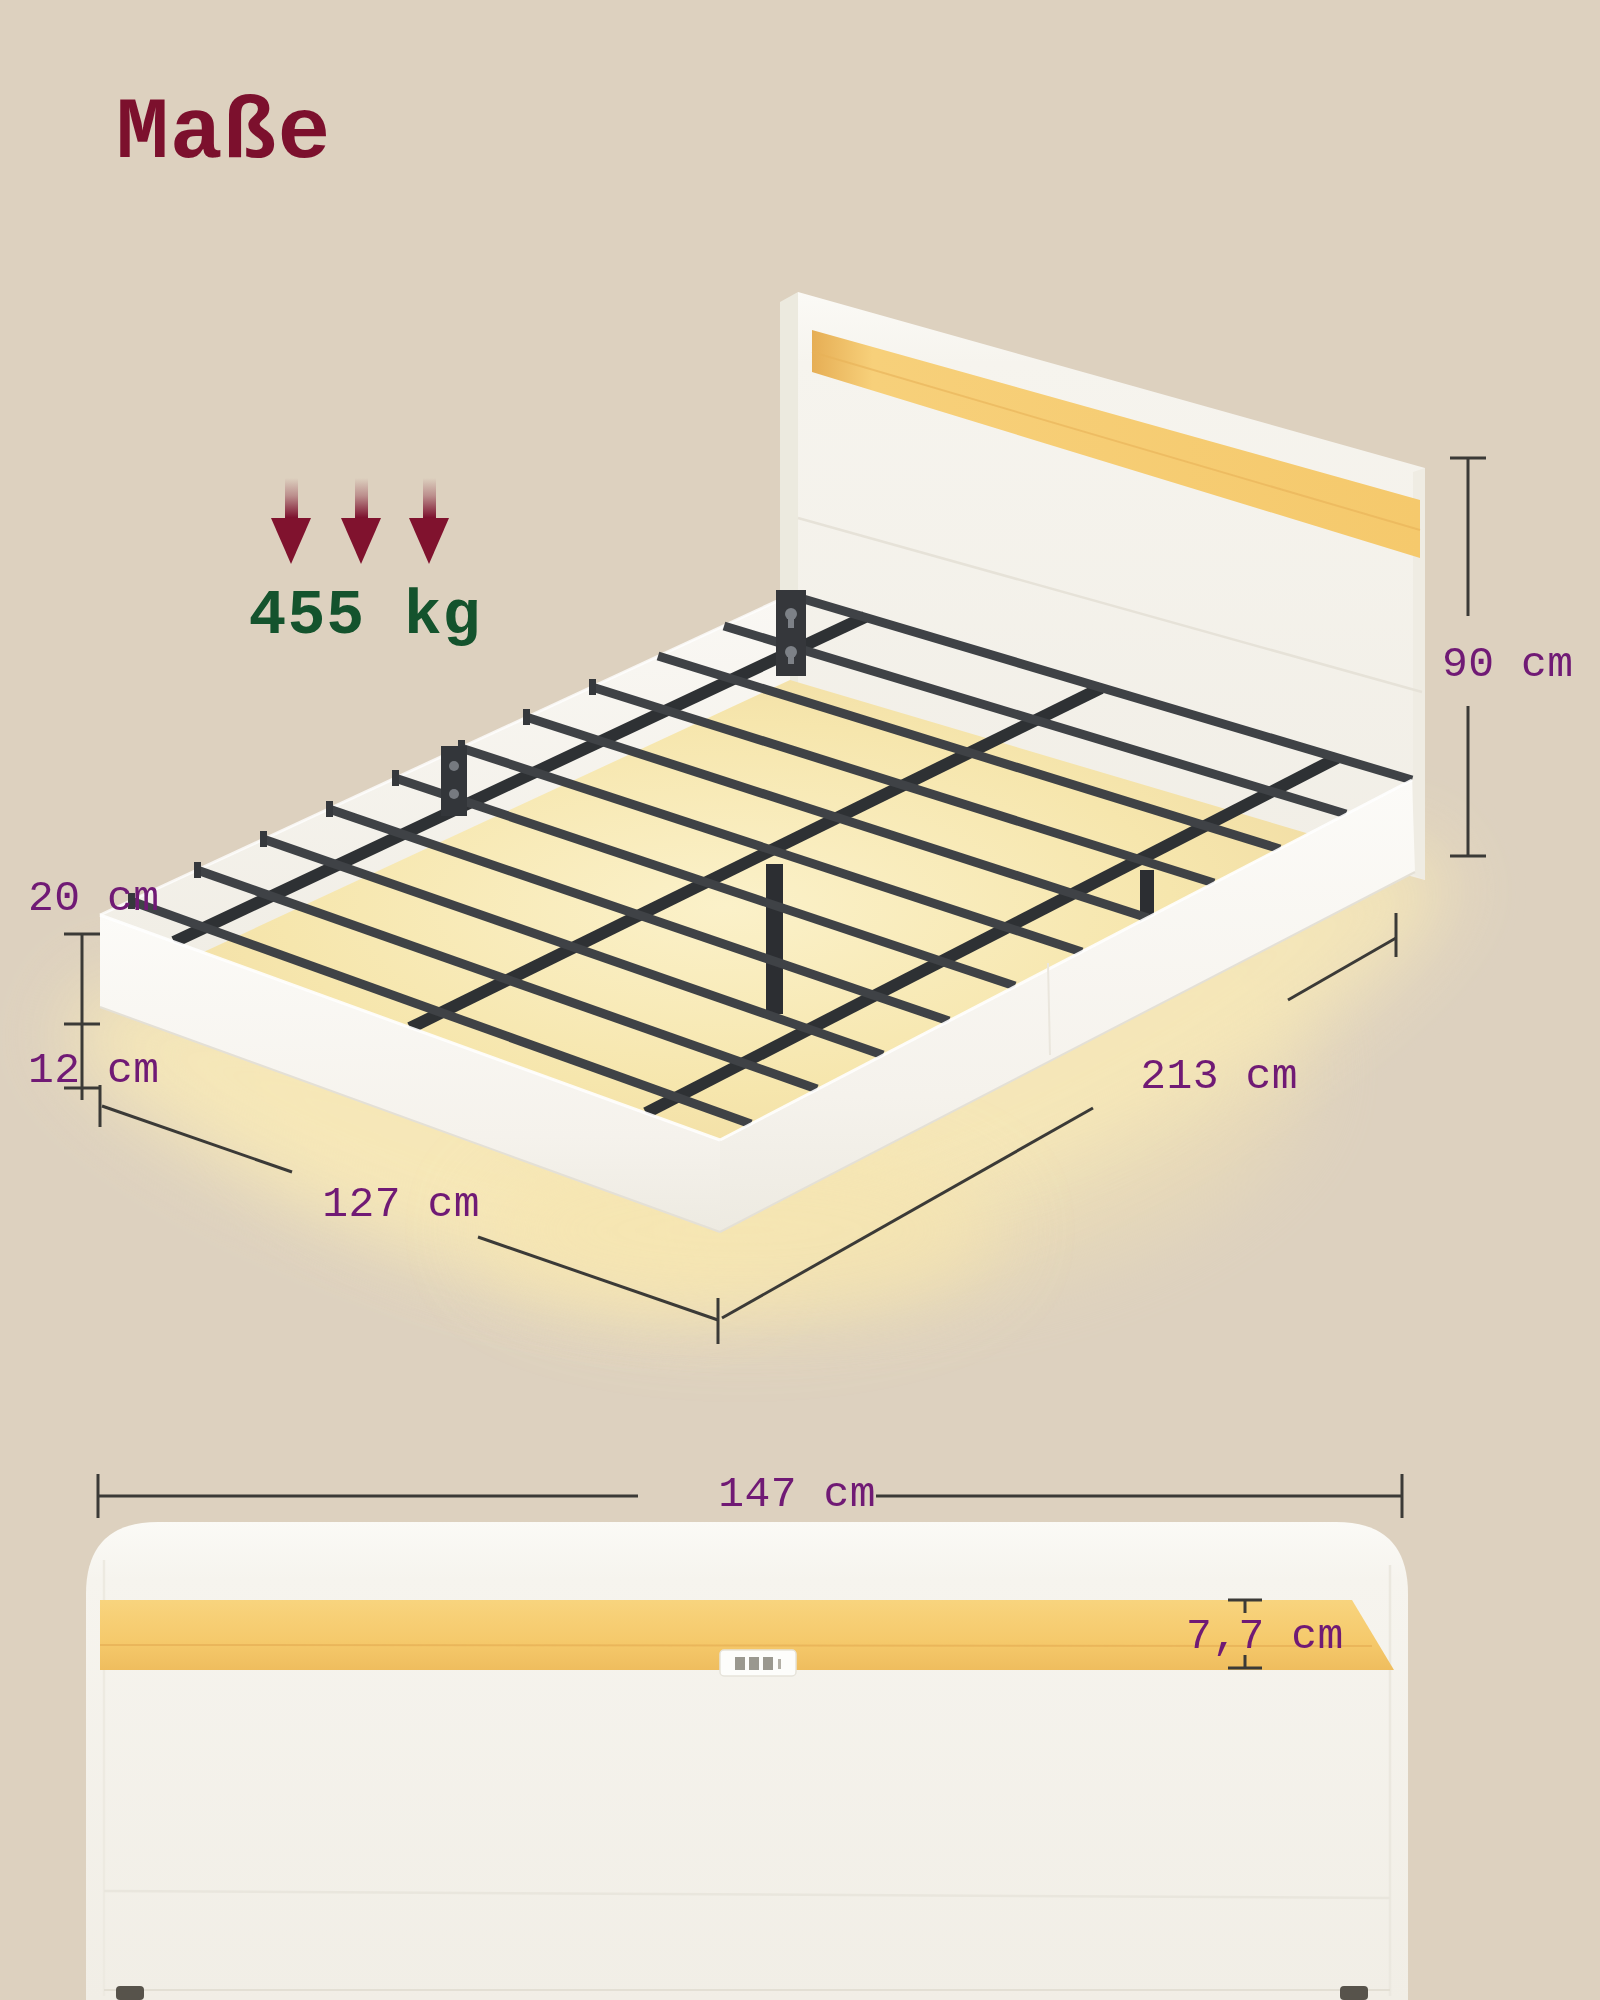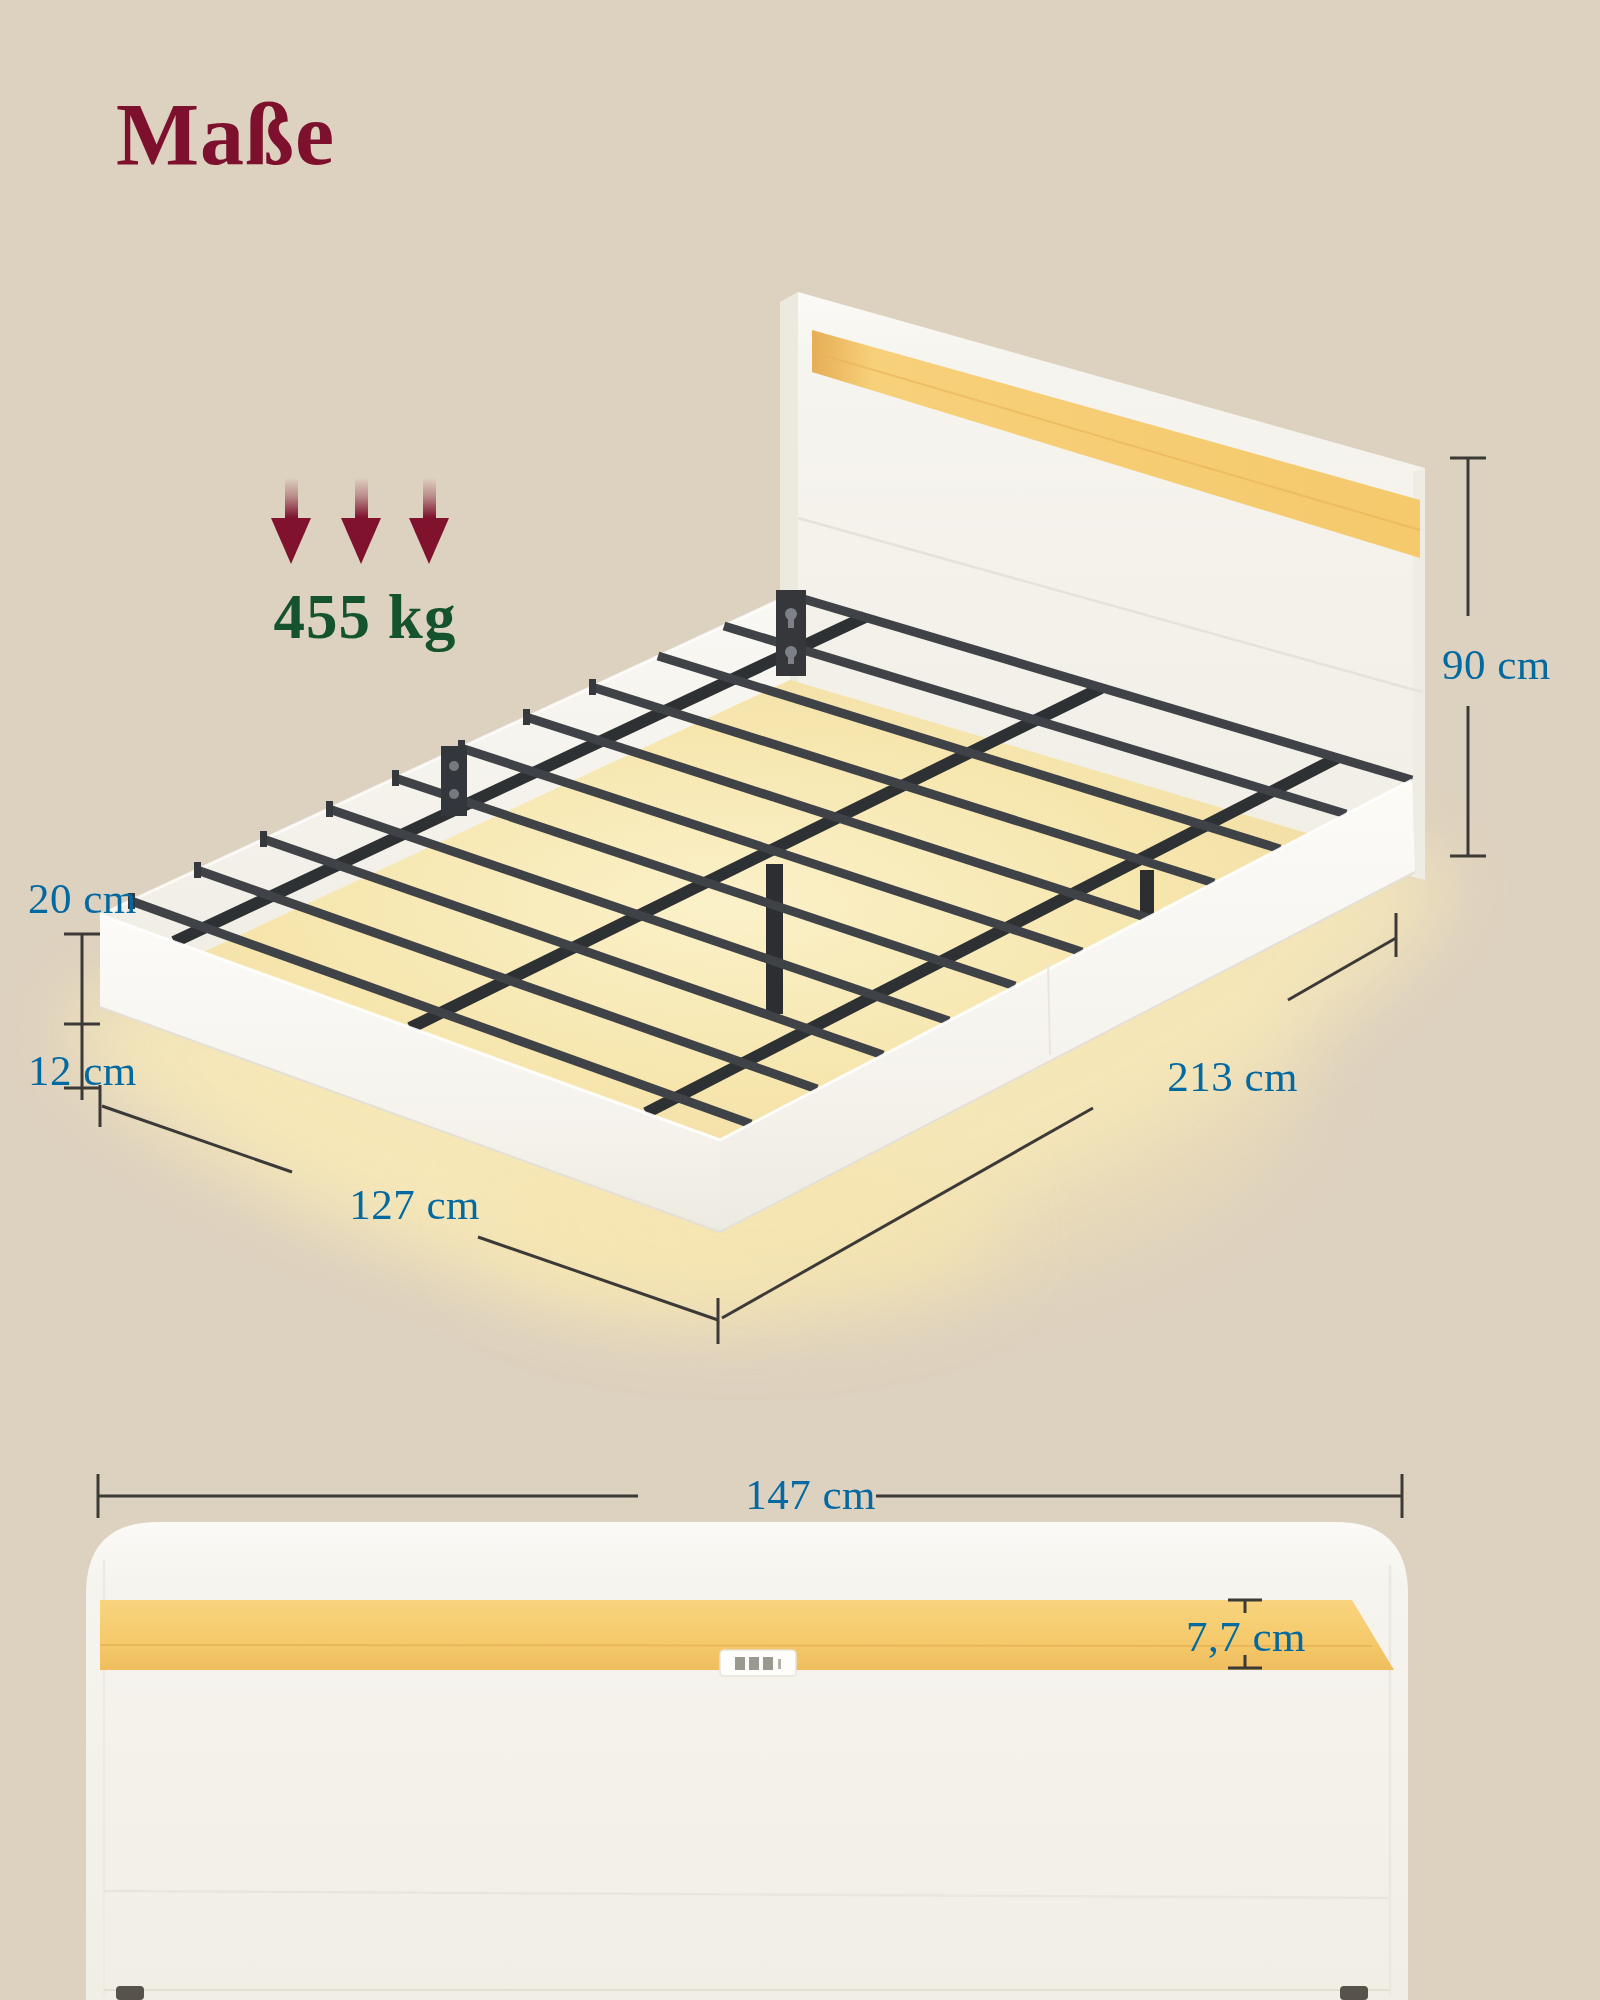--- a/index.html
+++ b/index.html
@@ -1,18 +1,18 @@
 <!DOCTYPE html>
 <html><head>
 <meta charset="utf-8">
 <style>
   html,body{margin:0;padding:0;background:#ddd1bf;}
   .canvas{
     position:relative;width:1600px;height:2000px;overflow:hidden;
-    background:#ddd1bf;font-family:Liberation Serif, serif;
+    background:#ddd1bf;font-family:Liberation Mono, monospace;
   }
   .scene{position:absolute;left:0;top:0;width:1600px;height:2000px;}
   .page-title{
     position:absolute;left:116px;top:84px;
     font-size:88px;font-weight:bold;color:#7c102d;letter-spacing:1px;
   }
   .load-label{
     position:absolute;left:215px;top:581px;width:300px;text-align:center;
     font-size:63px;font-weight:bold;color:#14532d;letter-spacing:1px;
   }
@@ -20,21 +20,21 @@
   .arrow .stem{
     width:13px;height:40px;margin:0 auto;
     background:linear-gradient(to bottom, rgba(124,16,45,0), rgba(124,16,45,.35) 45%, #7c102d);
   }
   .arrow .head{
     width:0;height:0;margin:0 auto;
     border-left:20px solid transparent;border-right:20px solid transparent;
     border-top:46px solid #80122e;
   }
   .dim{
-    position:absolute;color:#0369a1;font-size:43px;letter-spacing:.5px;white-space:nowrap;
+    position:absolute;color:#701a75;font-size:43px;letter-spacing:.5px;white-space:nowrap;
   }
   .dim.c{text-align:right;}
 </style>
 </head>
 <body>
 
 <div class="canvas">
 
   <svg class="scene" viewBox="0 0 1600 2000">
     <defs>

